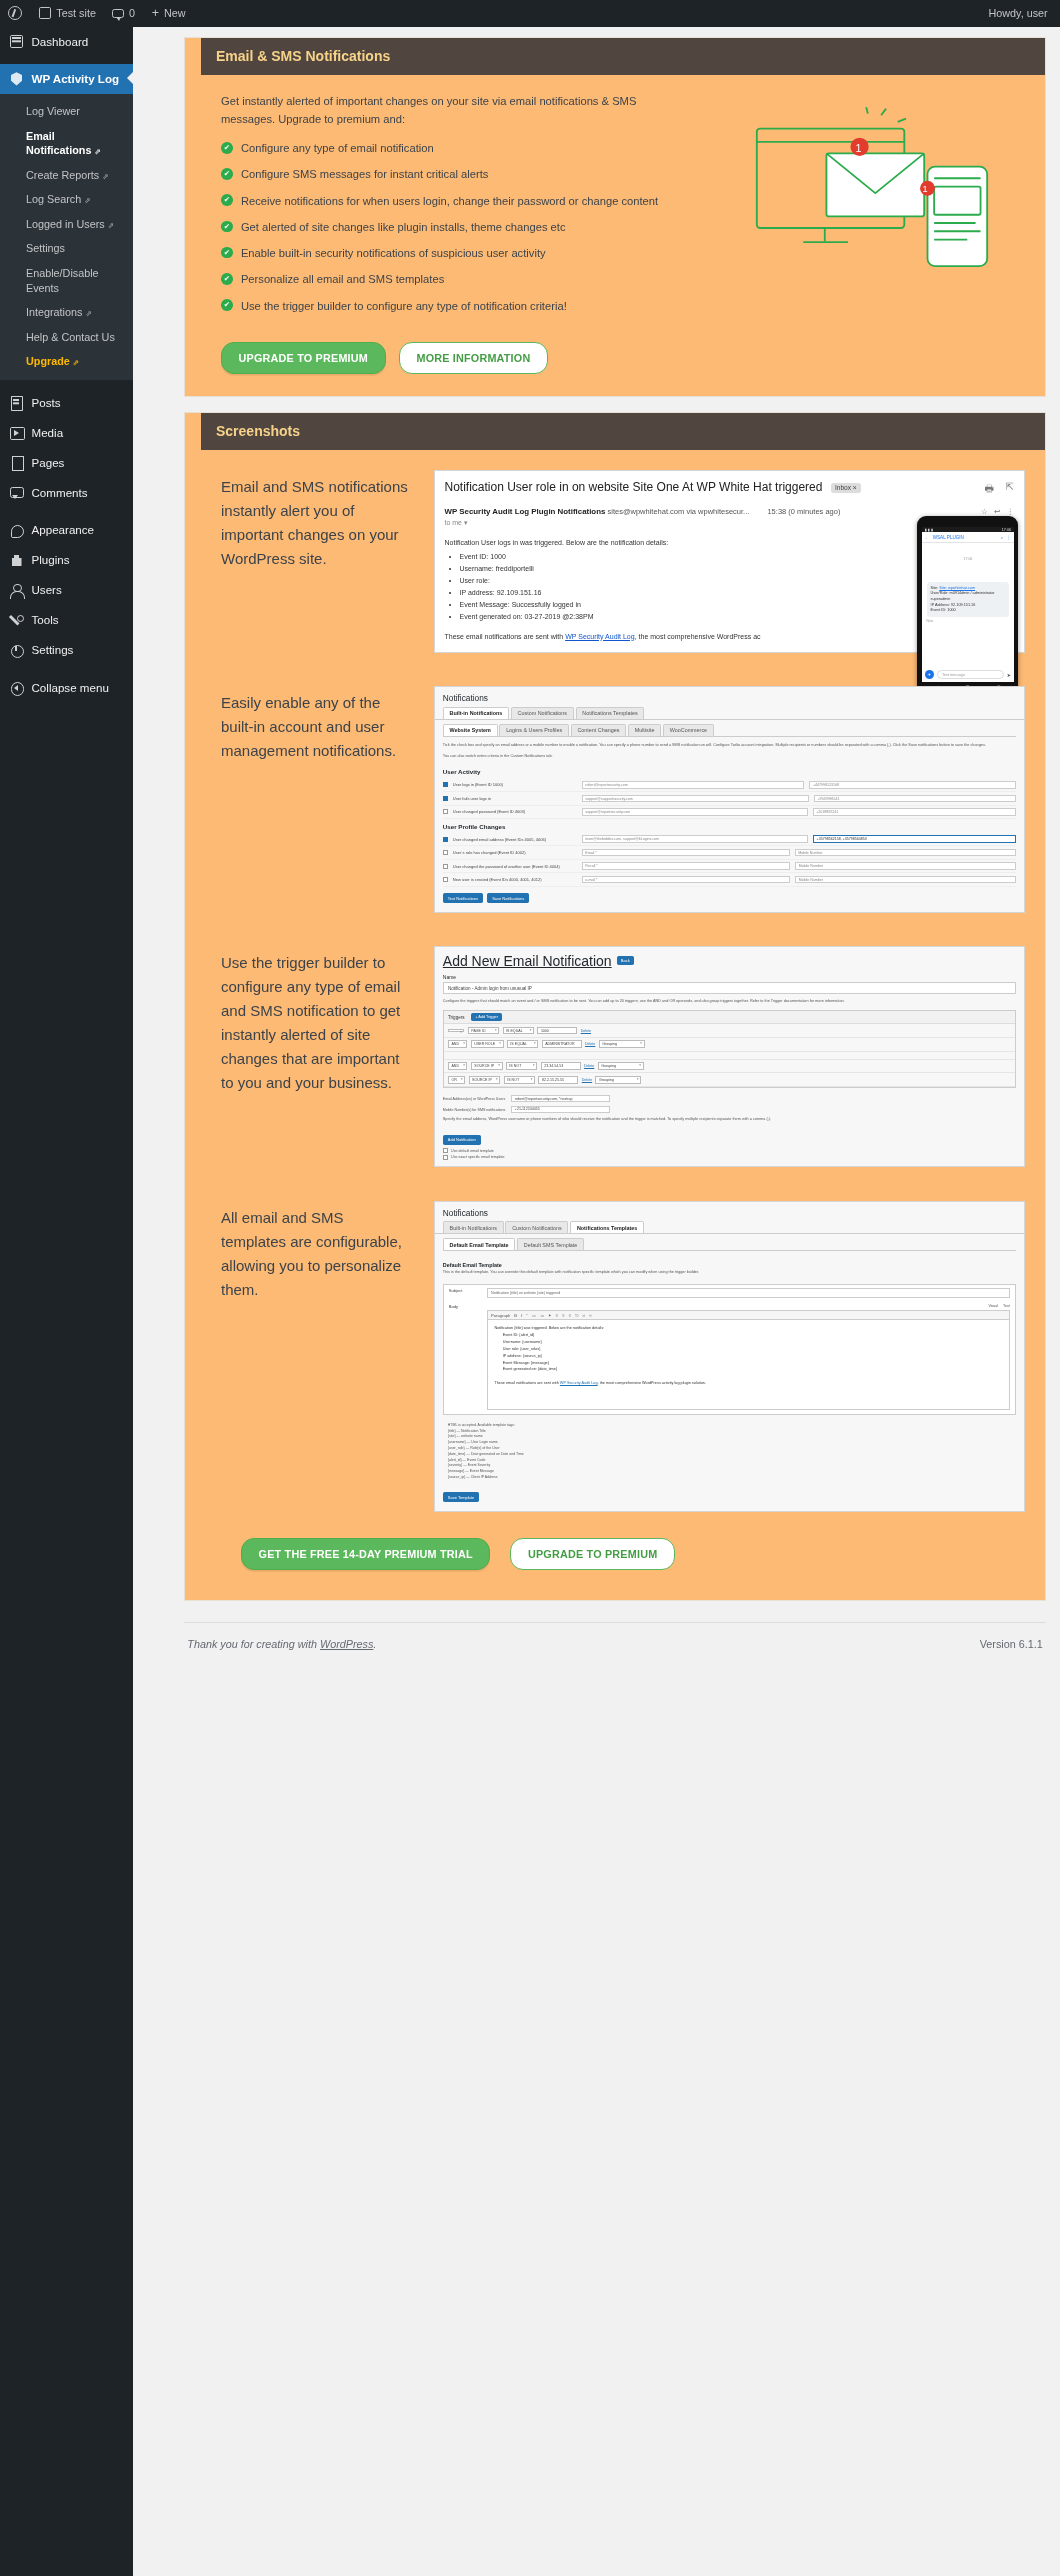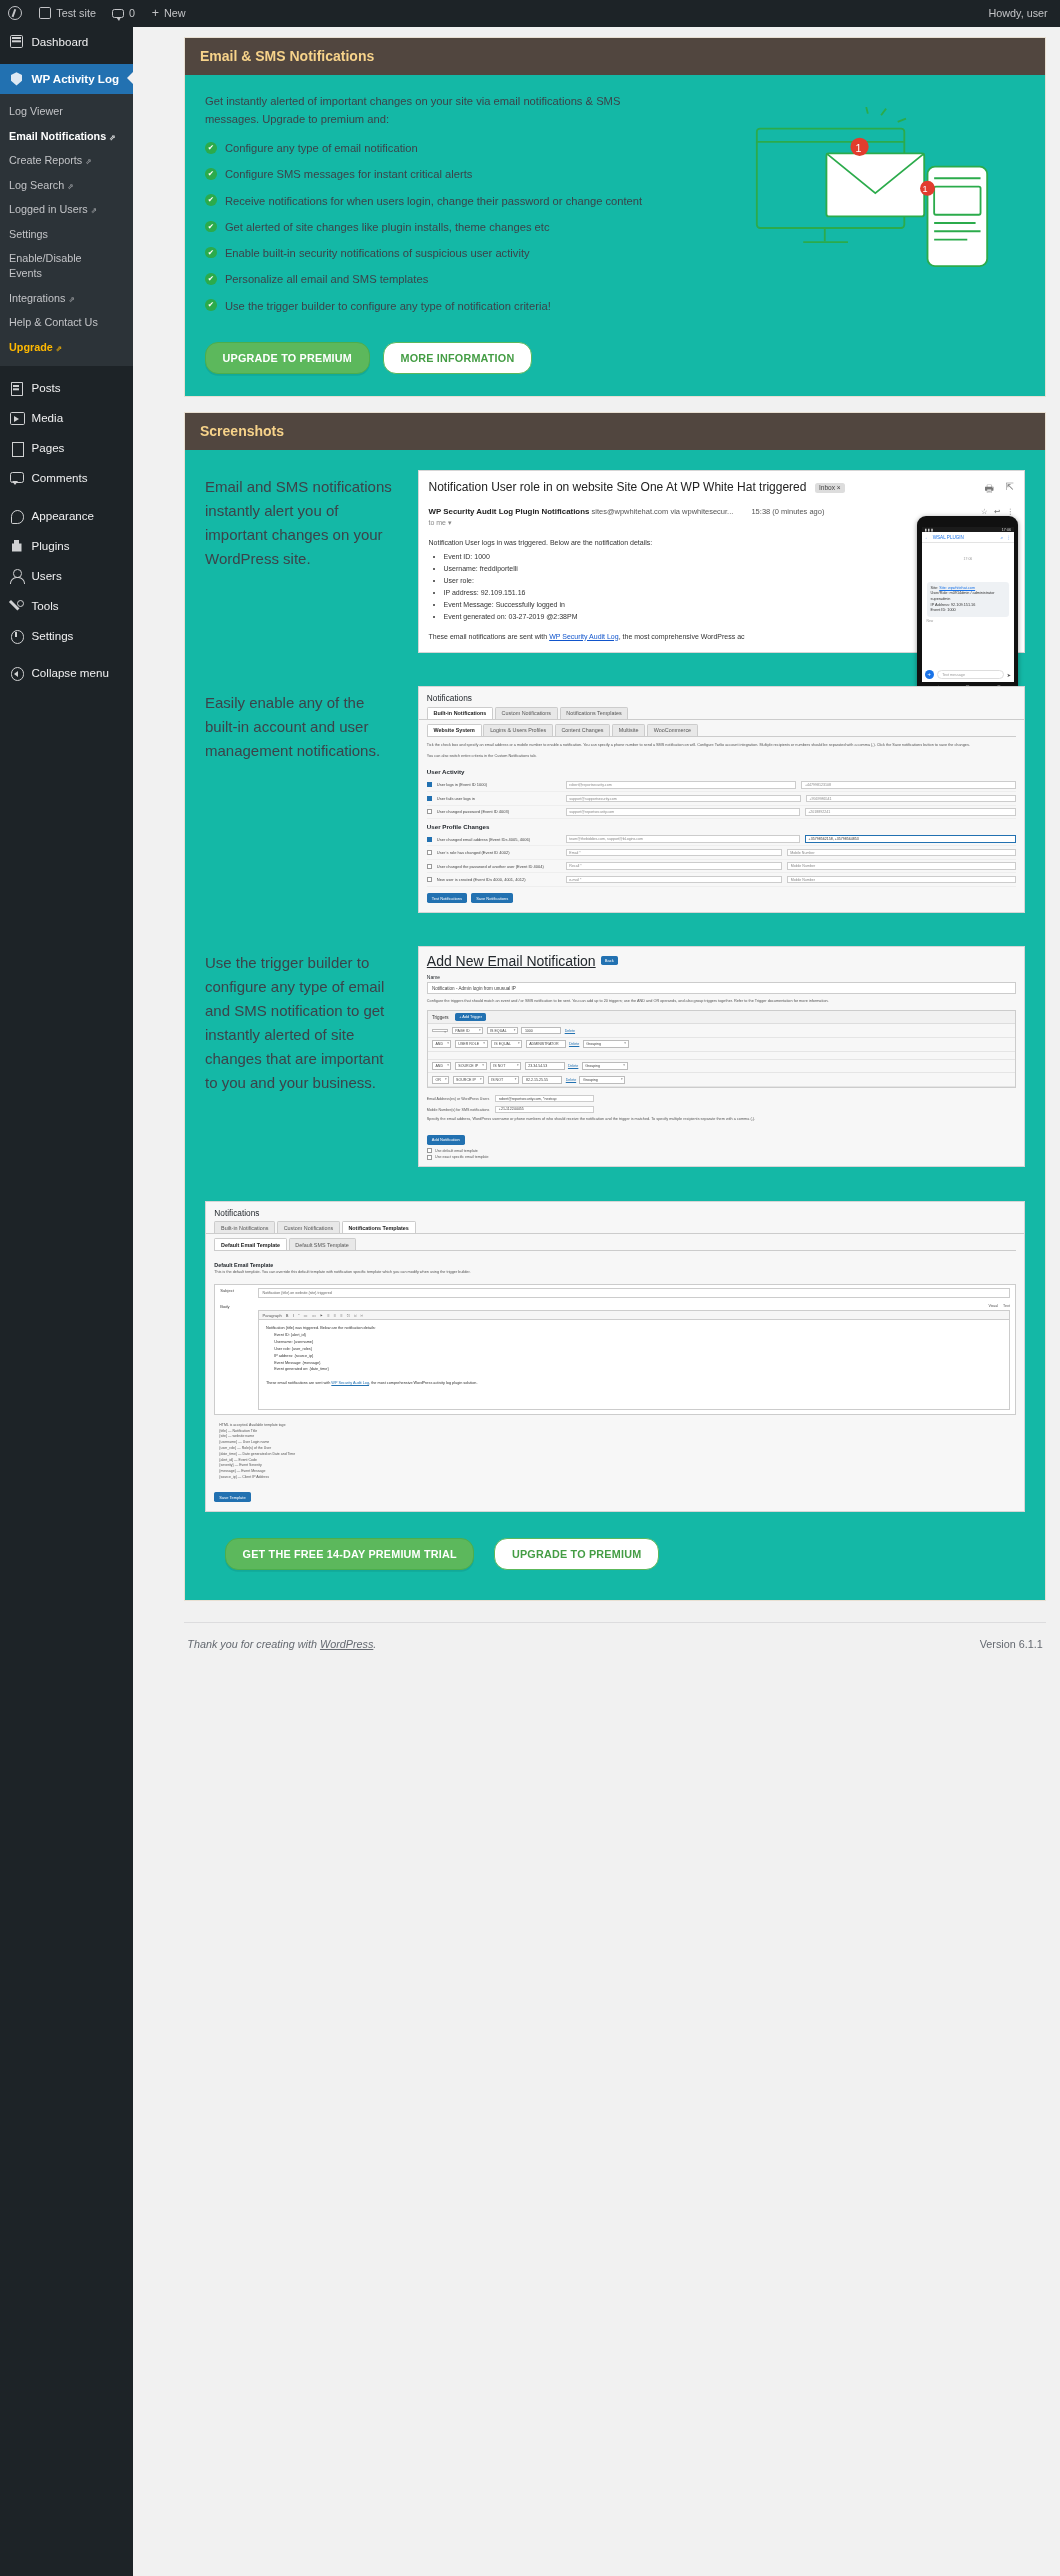--- a/index.html
+++ b/index.html
@@ -129,42 +129,44 @@
 
   .submenu {
     background: #2c3338;
     padding: 5px 0 6.6px 0;
   }
   .submenu-item {
     padding: 5px 16px 5px 9px;
     font-size: 10.8px;
     color: #c3c4c7;
     line-height: 1.35;
+    margin-left: 17px;
   }
   .submenu-item.current {
     color: #fff;
     font-weight: 700;
   }
   .submenu-item.upgrade {
     color: #ffb900;
     font-weight: 600;
   }
   .caret { font-size: 7.5px; opacity: .8; }
 
   
   #content {
     flex: 1 1 auto;
     background: #f1f1f1;
     padding: 10px 15px 0 15px;
     position: relative;
   }
   .panel {
-    background: #14b8a6;
+    background: #fdba74;
     border: 0.8px solid #e8e0d3;
     margin-bottom: 15px;
+    padding-left: 16px;
   }
   .panel-head {
     background: #51463f;
     color: #f7d38a;
     padding: 10.8px 15px;
     font-size: 14px;
     font-weight: 700;
   }
   .panel-body { padding: 16.6px 20px 21.5px 20px; }
   .intro {
@@ -749,20 +751,21 @@
               </div>
               <div class="tb-check" style="padding-bottom:6.6px;">
                 <span class="ws-cb"></span>
                 <span>Use exact specific email template</span>
               </div>
             </div>
           </div>
         </div>
 
         <div class="shot-row">
+          <div class="shot-caption">All email and SMS templates are configurable, allowing you to personalize them.</div>
           <div class="shot-img">
             <div class="mock" style="background:#f7f7f7;">
               <div class="ws-title">Notifications</div>
               <div class="ws-tabs">
                 <span class="ws-tab">Built-in Notifications</span>
                 <span class="ws-tab">Custom Notifications</span>
                 <span class="ws-tab active">Notifications Templates</span>
               </div>
               <div style="border-top:0.8px solid #ccc;"></div>
               <div class="ws-tabs" style="padding-top:4.1px;">

